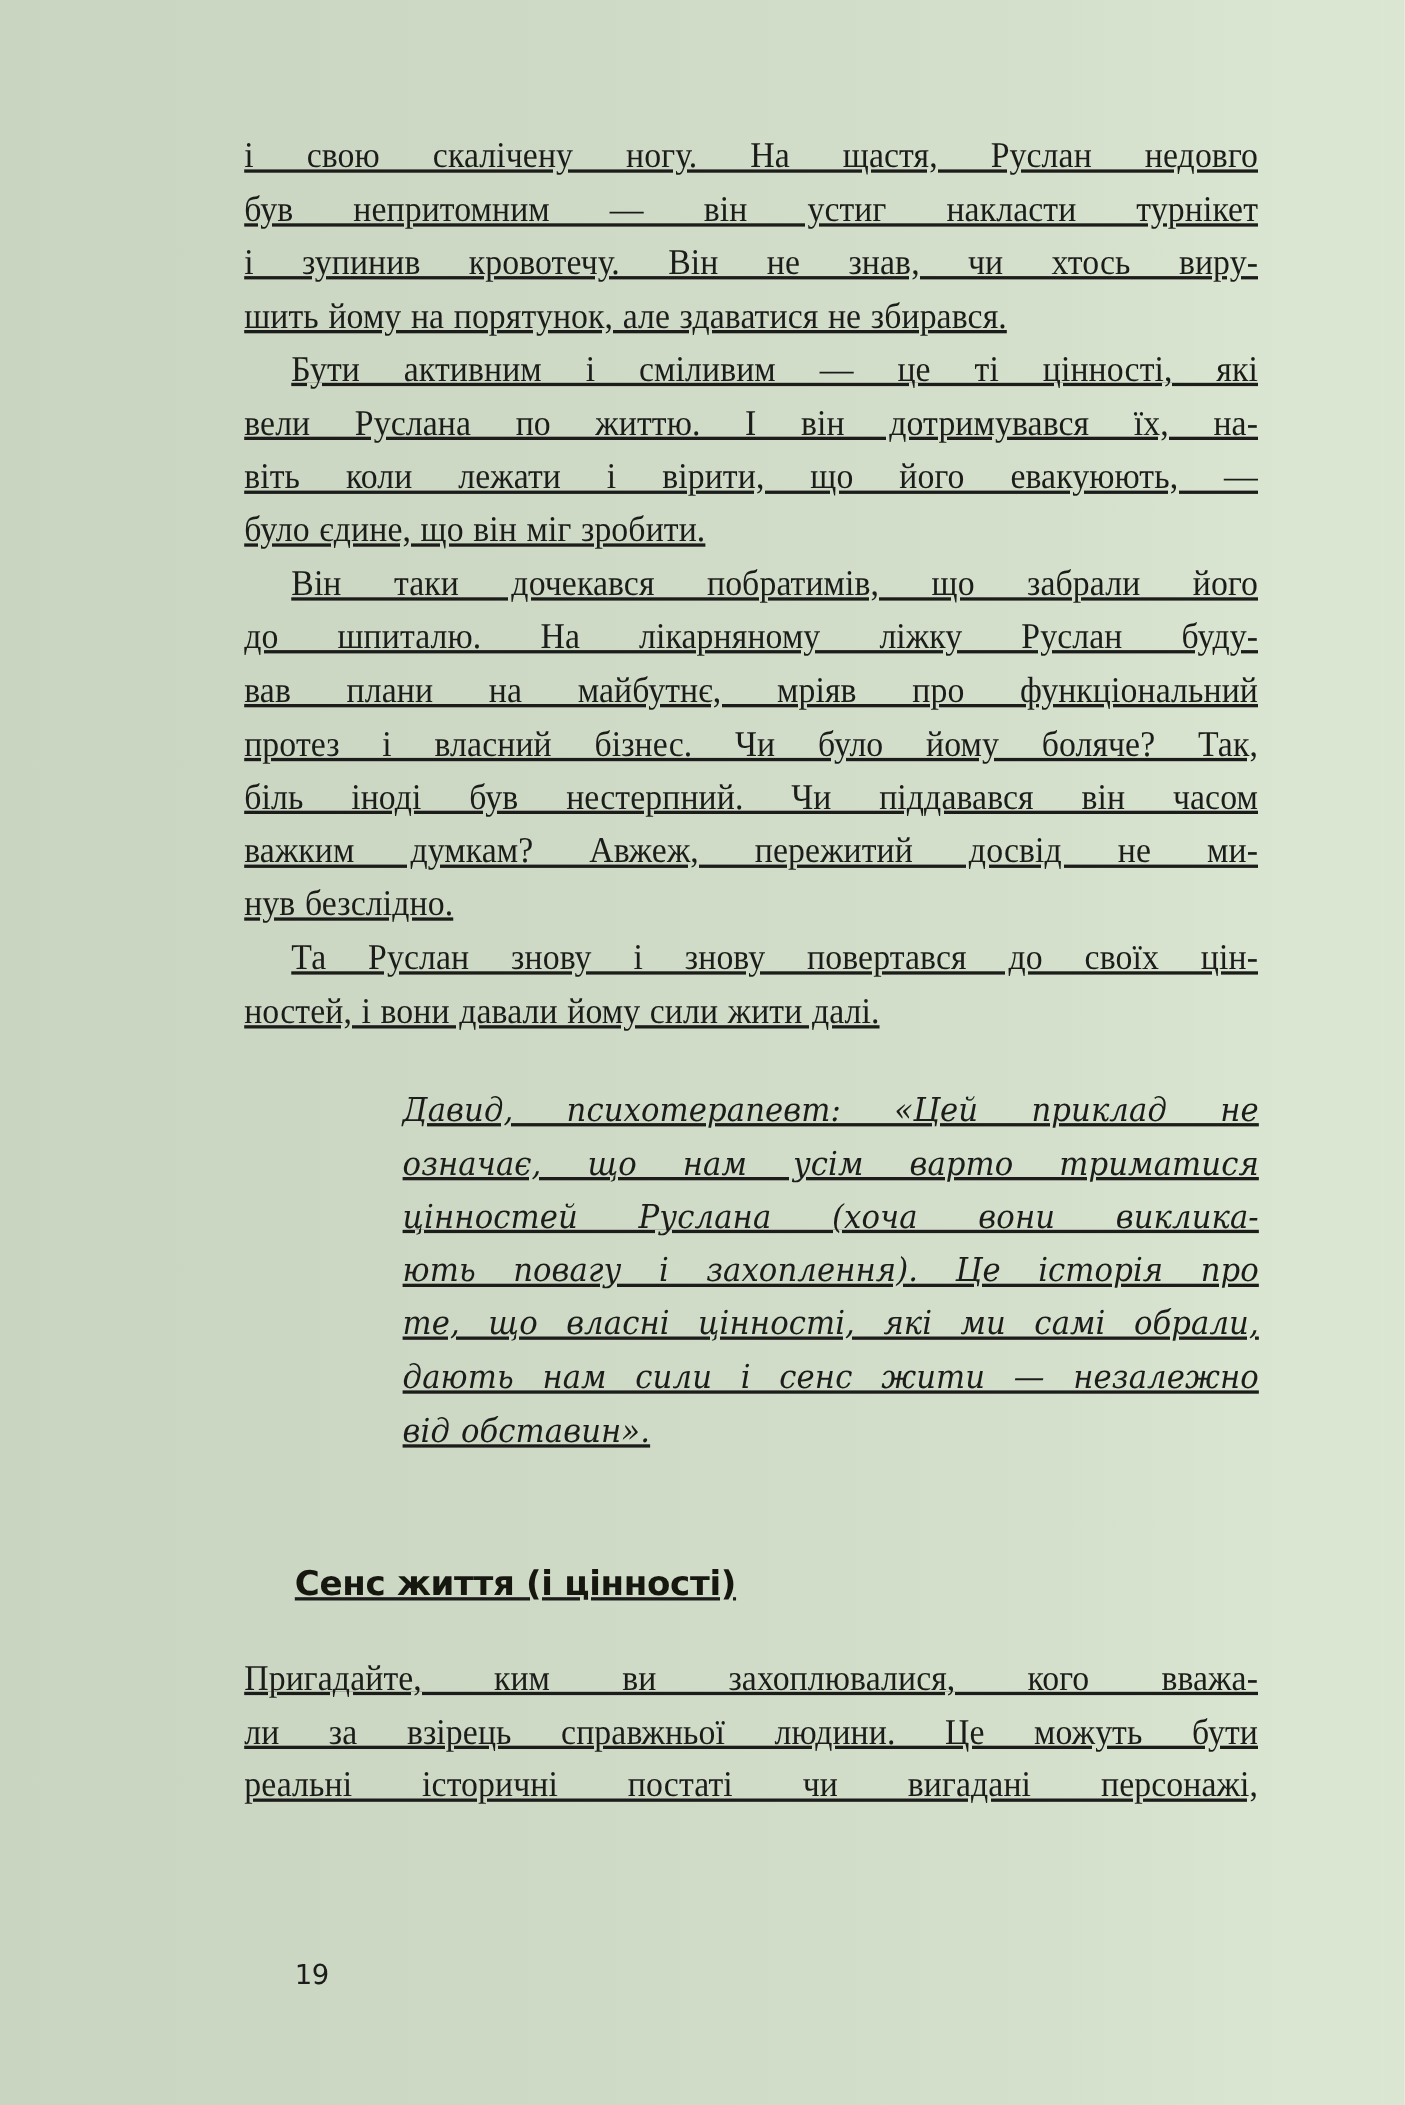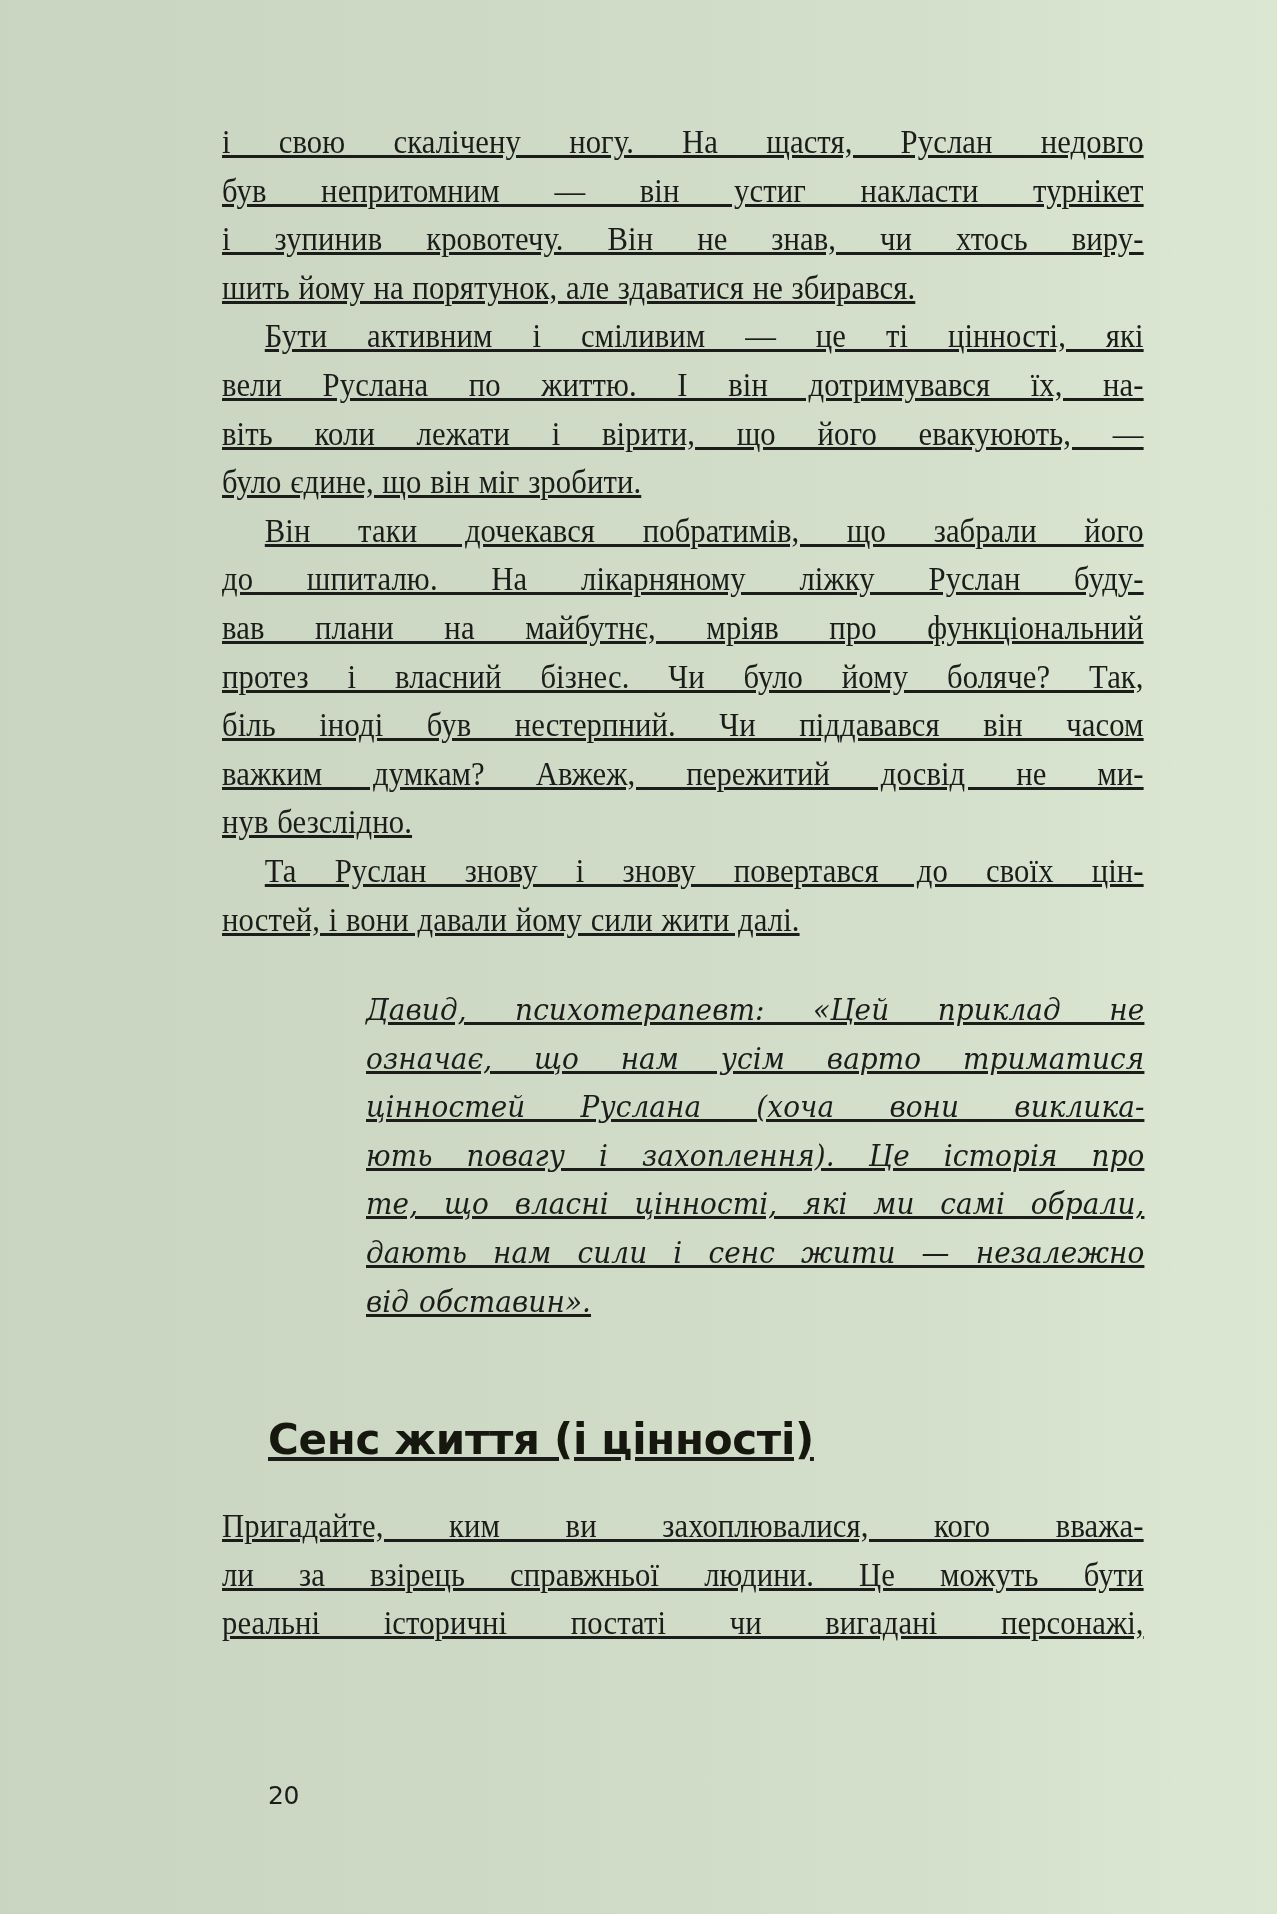--- a/index.html
+++ b/index.html
@@ -57,21 +57,21 @@
       line-height: 48.6px;
       transform: scaleX(0.93);
       width: 837px;
     }
     .heading {
       margin: 0;
       margin-top: 90px;
       margin-left: 46px;
       font-family: "DejaVu Sans", "Liberation Sans", sans-serif;
       font-weight: bold;
-      font-size: 42px;
+      font-size: 31px;
       line-height: 48px;
       letter-spacing: -0.3px;
       color: #16170f;
     }
     .after-heading {
       margin-top: 38px;
     }
     .page-number {
       position: absolute;
       left: 268px;
@@ -140,15 +140,15 @@
   <h2 class="heading">Сенс життя (і цінності)</h2>
 
   <p class="para after-heading">
     <span class="line">Пригадайте, ким ви захоплювалися, кого вважа-</span>
     <span class="line">ли за взірець справжньої людини. Це можуть бути</span>
     <span class="line">реальні історичні постаті чи вигадані персонажі,</span>
   </p>
 
 </div>
 
-<div class="page-number">20</div>
+<div class="page-number">19</div>
 
 <div class="bleed"></div>
 
 </body></html>

